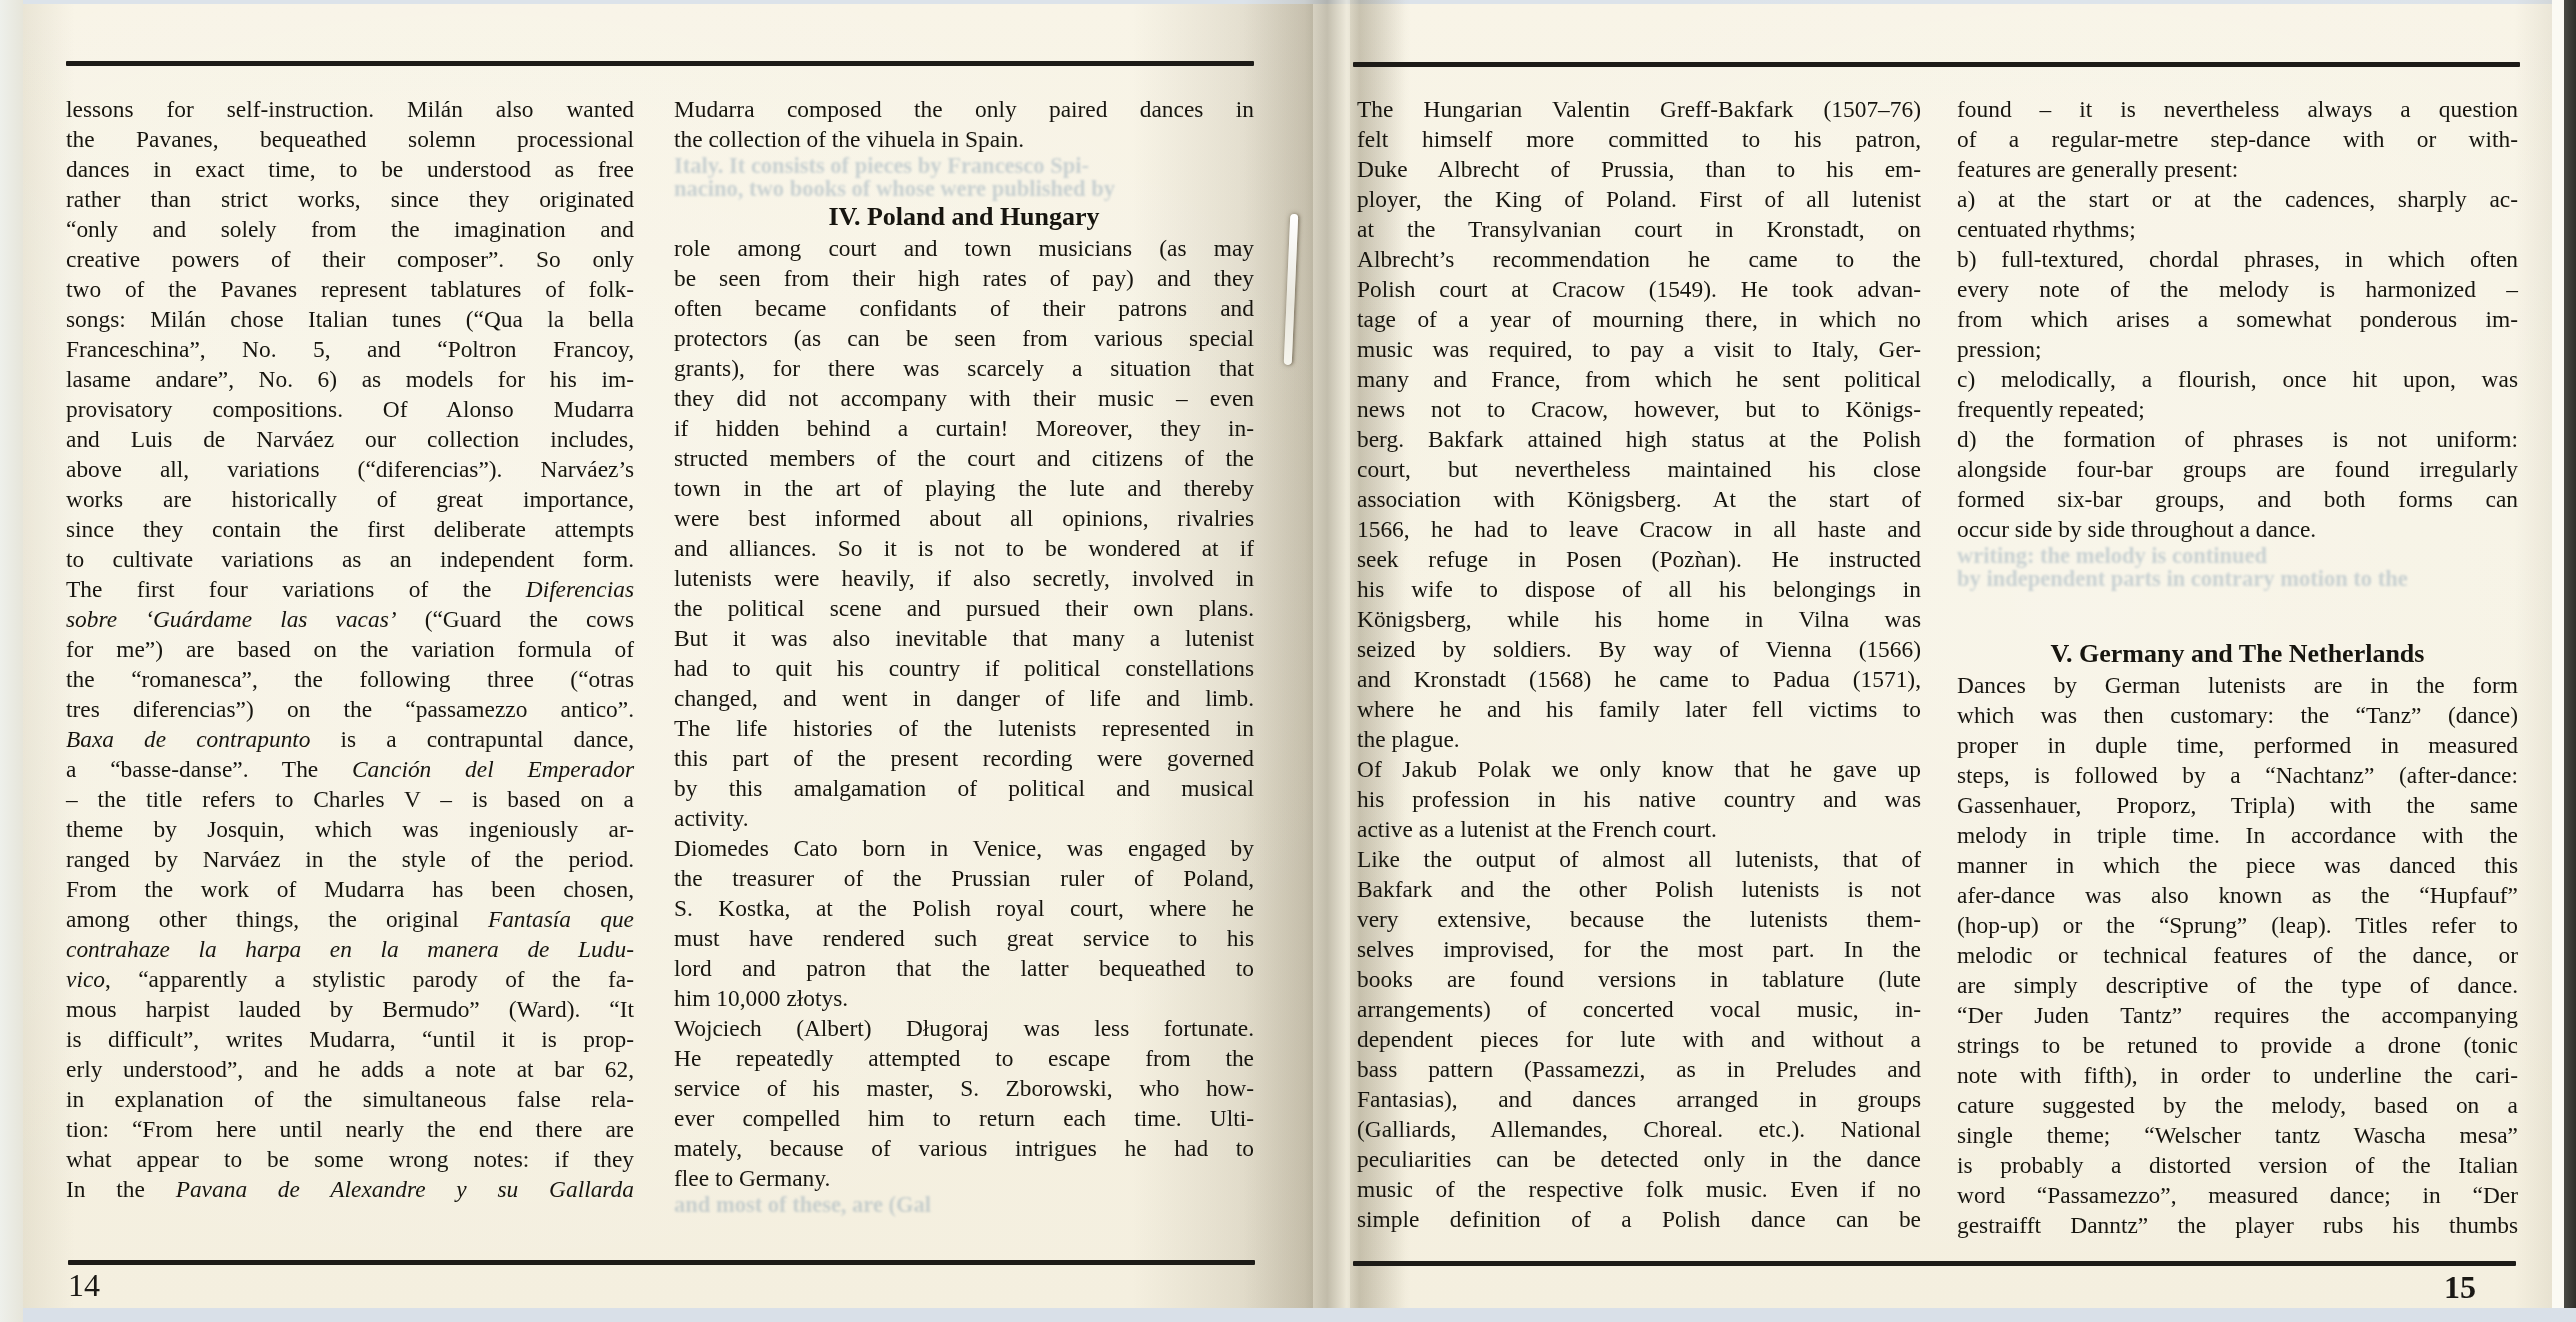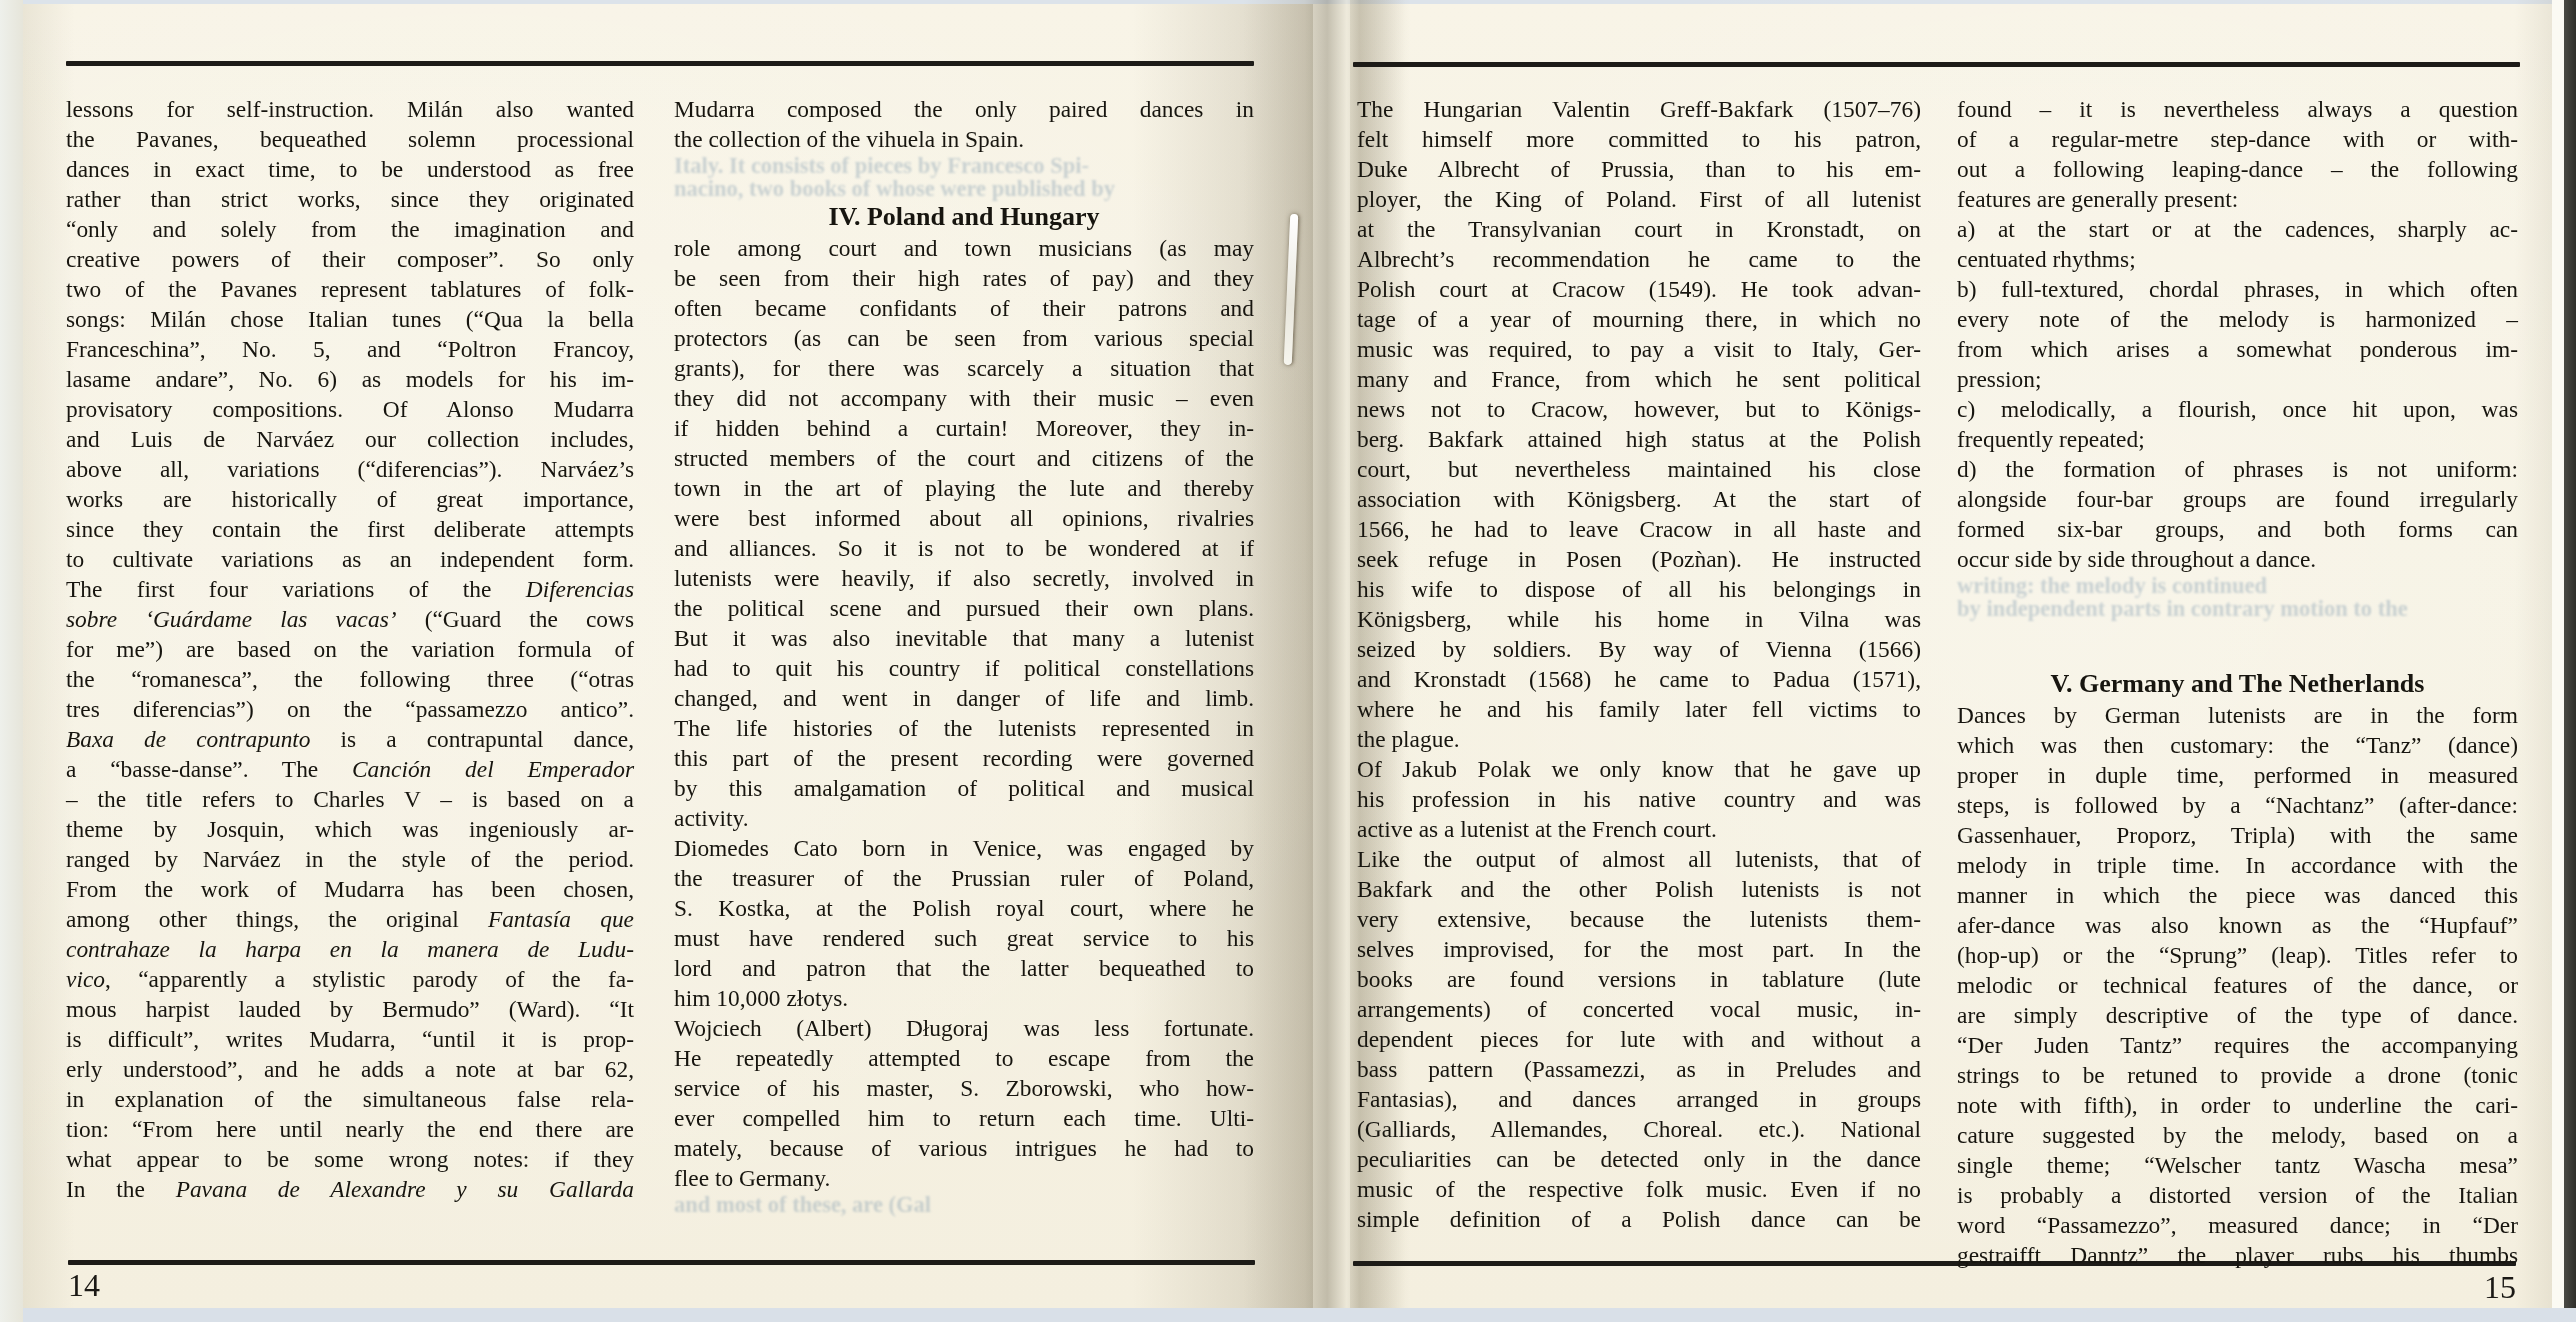--- a/index.html
+++ b/index.html
@@ -66,21 +66,21 @@
   .heading{font-weight:bold;font-size:26px;line-height:32px;margin-top:47px;margin-bottom:0;text-align:center;}
   #col2 .heading{margin-top:0;}
   .ghost{
     color:#7d98ad;opacity:0.38;filter:blur(1.1px);
     font-size:22.5px;line-height:23.4px;font-weight:600;
     text-align:left;
   }
   
   .pagenum{position:absolute;color:#1b1915;font-size:32px;}
   #pagenum-left{left:68px;top:1267px;}
-  #pagenum-right{left:2444px;top:1269px;width:72px;text-align:right;}
+  #pagenum-right{left:2444px;top:1269px;width:72px;text-align:left;font-weight:bold;}
 </style>
 </head>
 <body>
 
 <div class="scene">
   <div class="booklet"></div>
   <div class="page-shade-left"></div>
   <div class="page-shade-right"></div>
   <div class="gutter"></div>
   <div class="staple"></div>
@@ -205,21 +205,20 @@
       <div class="ln">bass pattern (Passamezzi, as in Preludes and</div>
       <div class="ln">Fantasias), and dances arranged in groups</div>
       <div class="ln">(Galliards, Allemandes, Choreal. etc.). National</div>
       <div class="ln">peculiarities can be detected only in the dance</div>
       <div class="ln">music of the respective folk music. Even if no</div>
       <div class="ln">simple definition of a Polish dance can be</div>
     </div>
   <div class="col" id="col4">
       <div class="ln">found – it is nevertheless always a question</div>
       <div class="ln">of a regular-metre step-dance with or with-</div>
-      <div class="ln">out a following leaping-dance – the following</div>
       <div class="ln end">features are generally present:</div>
       <div class="ln">a) at the start or at the cadences, sharply ac-</div>
       <div class="ln end">centuated rhythms;</div>
       <div class="ln">b) full-textured, chordal phrases, in which often</div>
       <div class="ln">every note of the melody is harmonized –</div>
       <div class="ln">from which arises a somewhat ponderous im-</div>
       <div class="ln end">pression;</div>
       <div class="ln">c) melodically, a flourish, once hit upon, was</div>
       <div class="ln end">frequently repeated;</div>
       <div class="ln">d) the formation of phrases is not uniform:</div>

